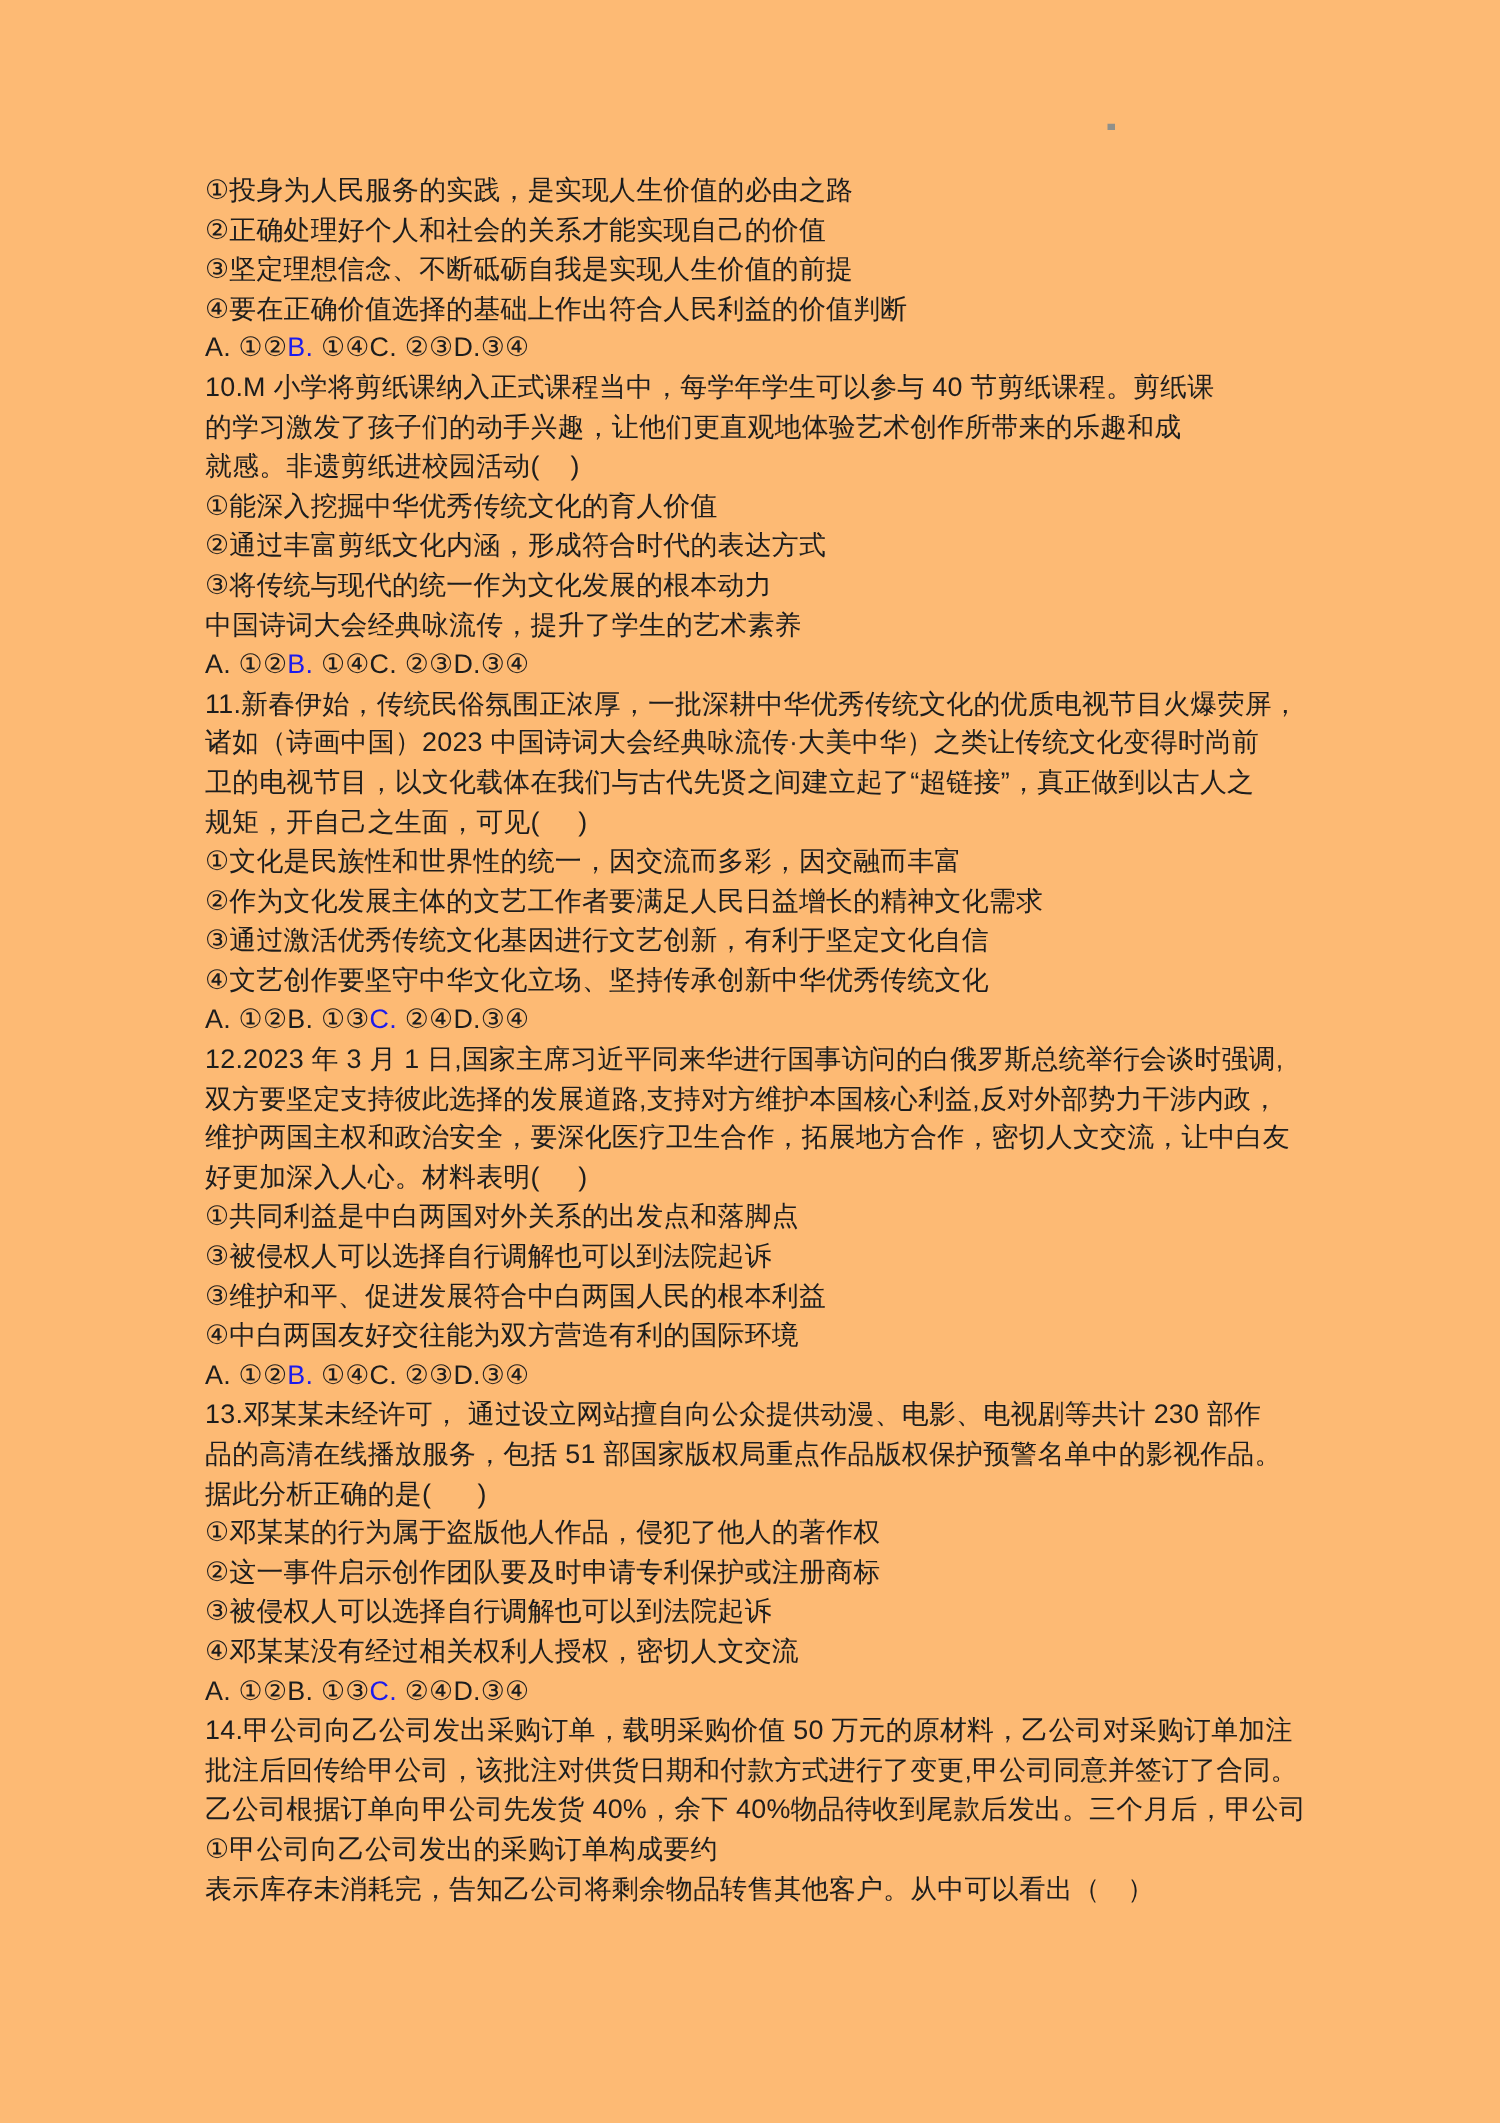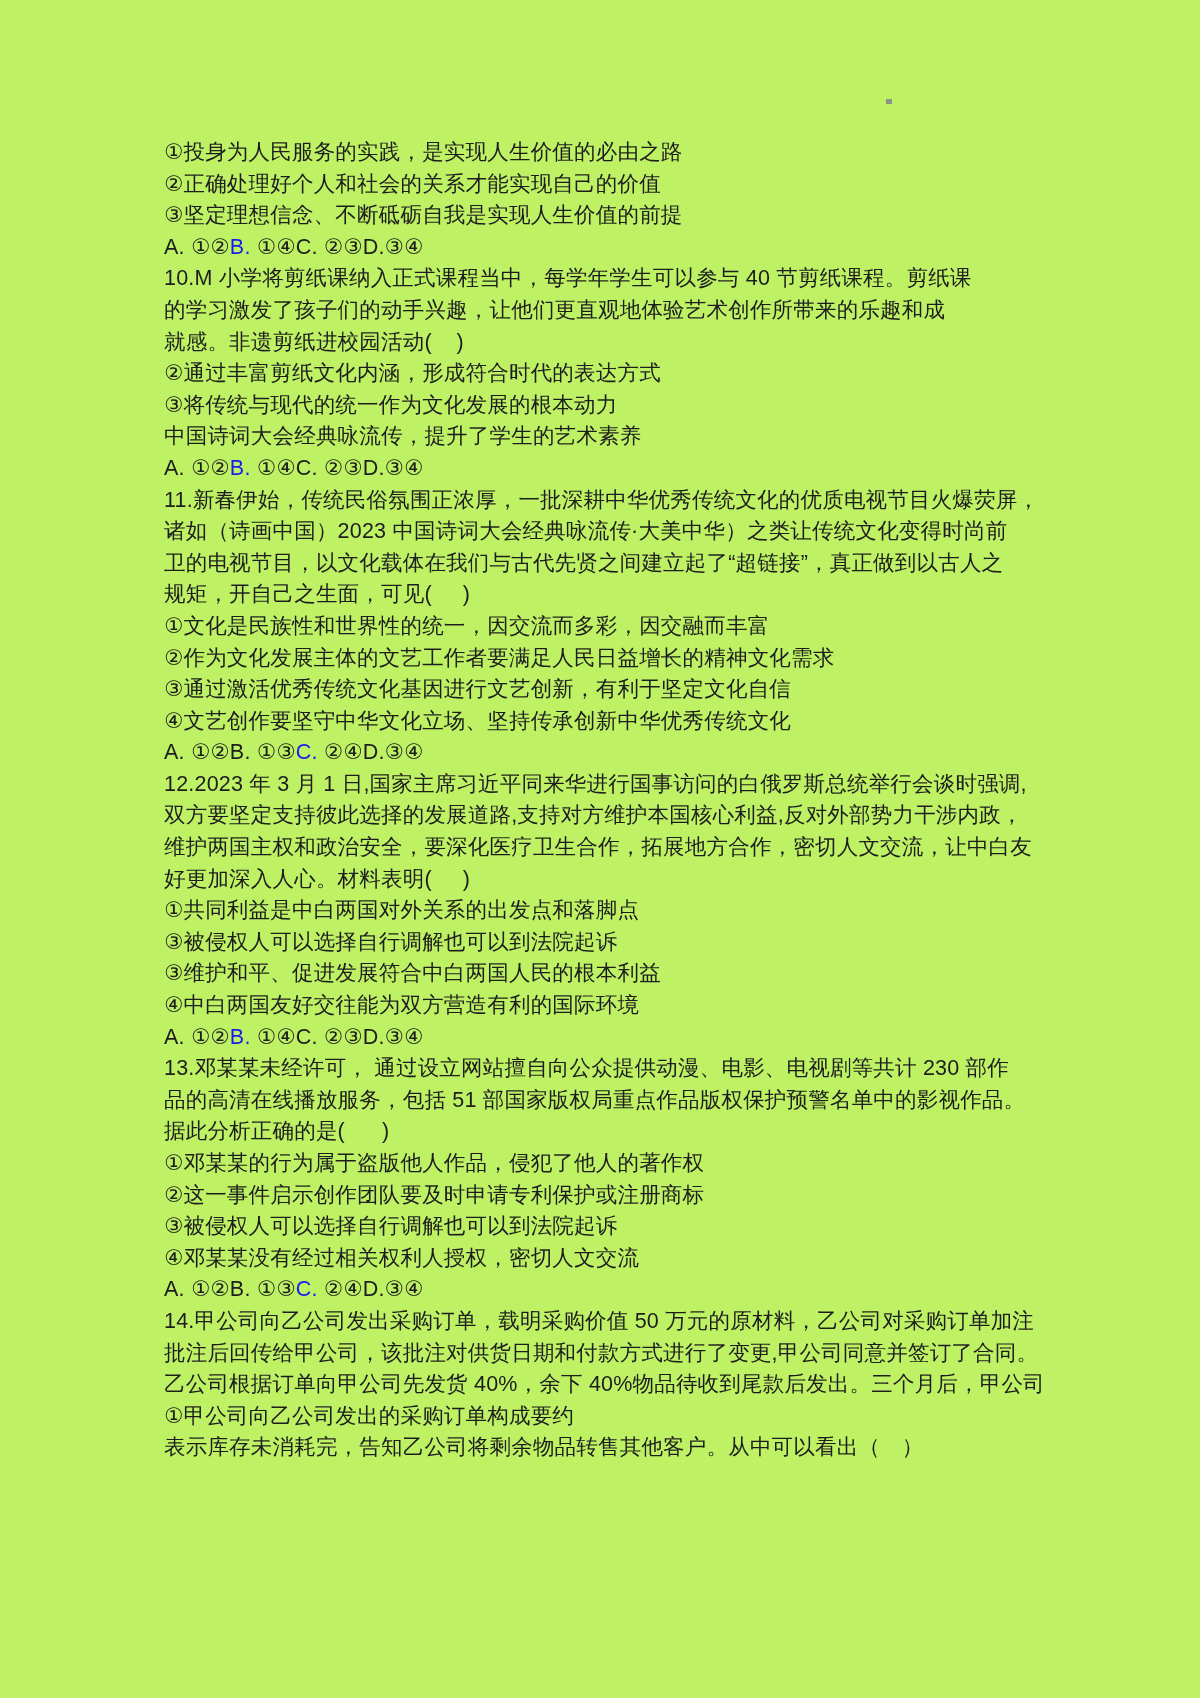--- a/index.html
+++ b/index.html
@@ -11,21 +11,21 @@
     height: 1698px;
     background: #ffffff;
     position: relative;
     overflow: hidden;
     font-family: "Liberation Sans", "DejaVu Sans", sans-serif;
     color: #1d1d1d;
   }
   .page {
     position: absolute;
     inset: 0;
-    background: #bef264;
+    background: #fdba74;
   }
   .content {
     position: absolute;
     left: 164px;
     top: 137px;
     width: 886px;
   }
   .line {
     font-size: 21.5px;
     line-height: 31.6px;
@@ -47,24 +47,26 @@
 </style>
 </head>
 <body>
 
 <div class="page">
   <div class="artifact-dot"></div>
   <div class="content" id="content">
       <div class="line">①投身为人民服务的实践，是实现人生价值的必由之路</div>
       <div class="line">②正确处理好个人和社会的关系才能实现自己的价值</div>
       <div class="line">③坚定理想信念、不断砥砺自我是实现人生价值的前提</div>
+      <div class="line">④要在正确价值选择的基础上作出符合人民利益的价值判断</div>
       <div class="line"><span>A. ①②</span><span class="hl" style="color: rgb(27, 27, 238);">B.</span><span> ①④C. ②③D.③④</span></div>
       <div class="line">10.M 小学将剪纸课纳入正式课程当中，每学年学生可以参与 40 节剪纸课程。剪纸课</div>
       <div class="line">的学习激发了孩子们的动手兴趣，让他们更直观地体验艺术创作所带来的乐趣和成</div>
       <div class="line">就感。非遗剪纸进校园活动(    )</div>
+      <div class="line">①能深入挖掘中华优秀传统文化的育人价值</div>
       <div class="line">②通过丰富剪纸文化内涵，形成符合时代的表达方式</div>
       <div class="line">③将传统与现代的统一作为文化发展的根本动力</div>
       <div class="line">中国诗词大会经典咏流传，提升了学生的艺术素养</div>
       <div class="line"><span>A. ①②</span><span class="hl" style="color: rgb(27, 27, 238);">B.</span><span> ①④C. ②③D.③④</span></div>
       <div class="line">11.新春伊始，传统民俗氛围正浓厚，一批深耕中华优秀传统文化的优质电视节目火爆荧屏，</div>
       <div class="line">诸如（诗画中国）2023 中国诗词大会经典咏流传·大美中华）之类让传统文化变得时尚前</div>
       <div class="line">卫的电视节目，以文化载体在我们与古代先贤之间建立起了“超链接”，真正做到以古人之</div>
       <div class="line">规矩，开自己之生面，可见(     )</div>
       <div class="line">①文化是民族性和世界性的统一，因交流而多彩，因交融而丰富</div>
       <div class="line">②作为文化发展主体的文艺工作者要满足人民日益增长的精神文化需求</div>

